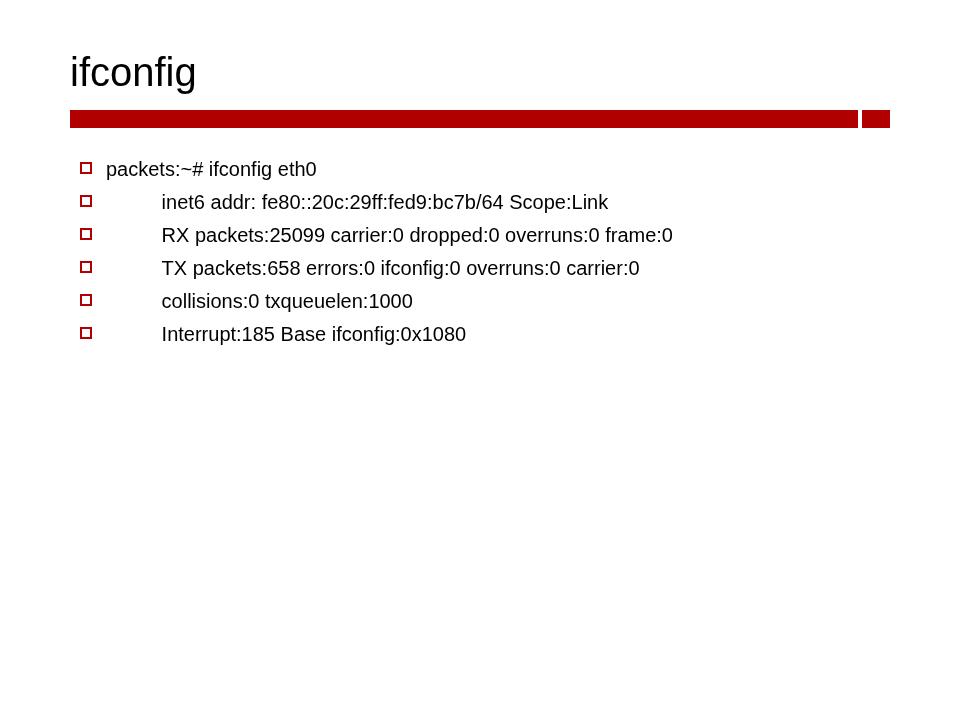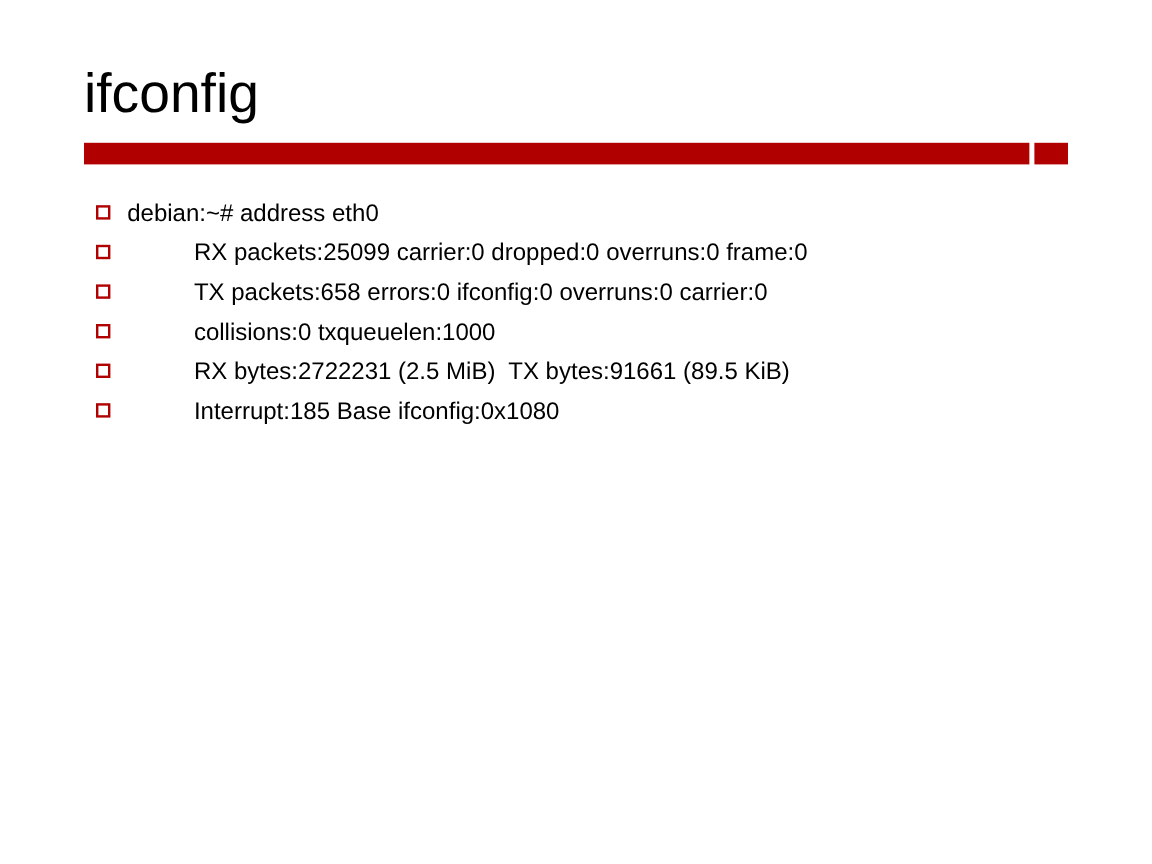--- a/index.html
+++ b/index.html
@@ -8,21 +8,21 @@
       box-sizing: border-box;
     }
     body {
       width: 960px;
       height: 720px;
       background: #ffffff;
       font-family: Verdana, Geneva, sans-serif;
       padding: 50px 70px 40px 70px;
     }
     .slide-title {
-      font-size: 46px;
+      font-size: 40px;
       font-weight: normal;
       color: #000000;
       margin-bottom: 15px;
       font-family: Verdana, Geneva, sans-serif;
     }
     .title-bar {
       width: 100%;
       height: 18px;
       display: flex;
       margin-bottom: 28px;
@@ -74,35 +74,35 @@
 
 <div class="title-bar">
   <div class="title-bar-main"></div>
   <div class="title-bar-gap"></div>
   <div class="title-bar-end"></div>
 </div>
 
 <div class="content">
   <div class="bullet-line">
     <span class="bullet-marker"></span>
-    <span class="bullet-text">debian:~# address eth0</span>
+    <span class="bullet-text">packets:~# ifconfig eth0</span>
+  </div>
+  <div class="bullet-line">
+    <span class="bullet-marker"></span>
+    <span class="bullet-text">          inet6 addr: fe80::20c:29ff:fed9:bc7b/64 Scope:Link</span>
   </div>
   <div class="bullet-line">
     <span class="bullet-marker"></span>
     <span class="bullet-text">          RX packets:25099 carrier:0 dropped:0 overruns:0 frame:0</span>
   </div>
   <div class="bullet-line">
     <span class="bullet-marker"></span>
     <span class="bullet-text">          TX packets:658 errors:0 ifconfig:0 overruns:0 carrier:0</span>
   </div>
   <div class="bullet-line">
     <span class="bullet-marker"></span>
     <span class="bullet-text">          collisions:0 txqueuelen:1000</span>
   </div>
   <div class="bullet-line">
     <span class="bullet-marker"></span>
-    <span class="bullet-text">          RX bytes:2722231 (2.5 MiB)  TX bytes:91661 (89.5 KiB)</span>
-  </div>
-  <div class="bullet-line">
-    <span class="bullet-marker"></span>
     <span class="bullet-text">          Interrupt:185 Base ifconfig:0x1080</span>
   </div>
 </div>
 
 </body></html>

